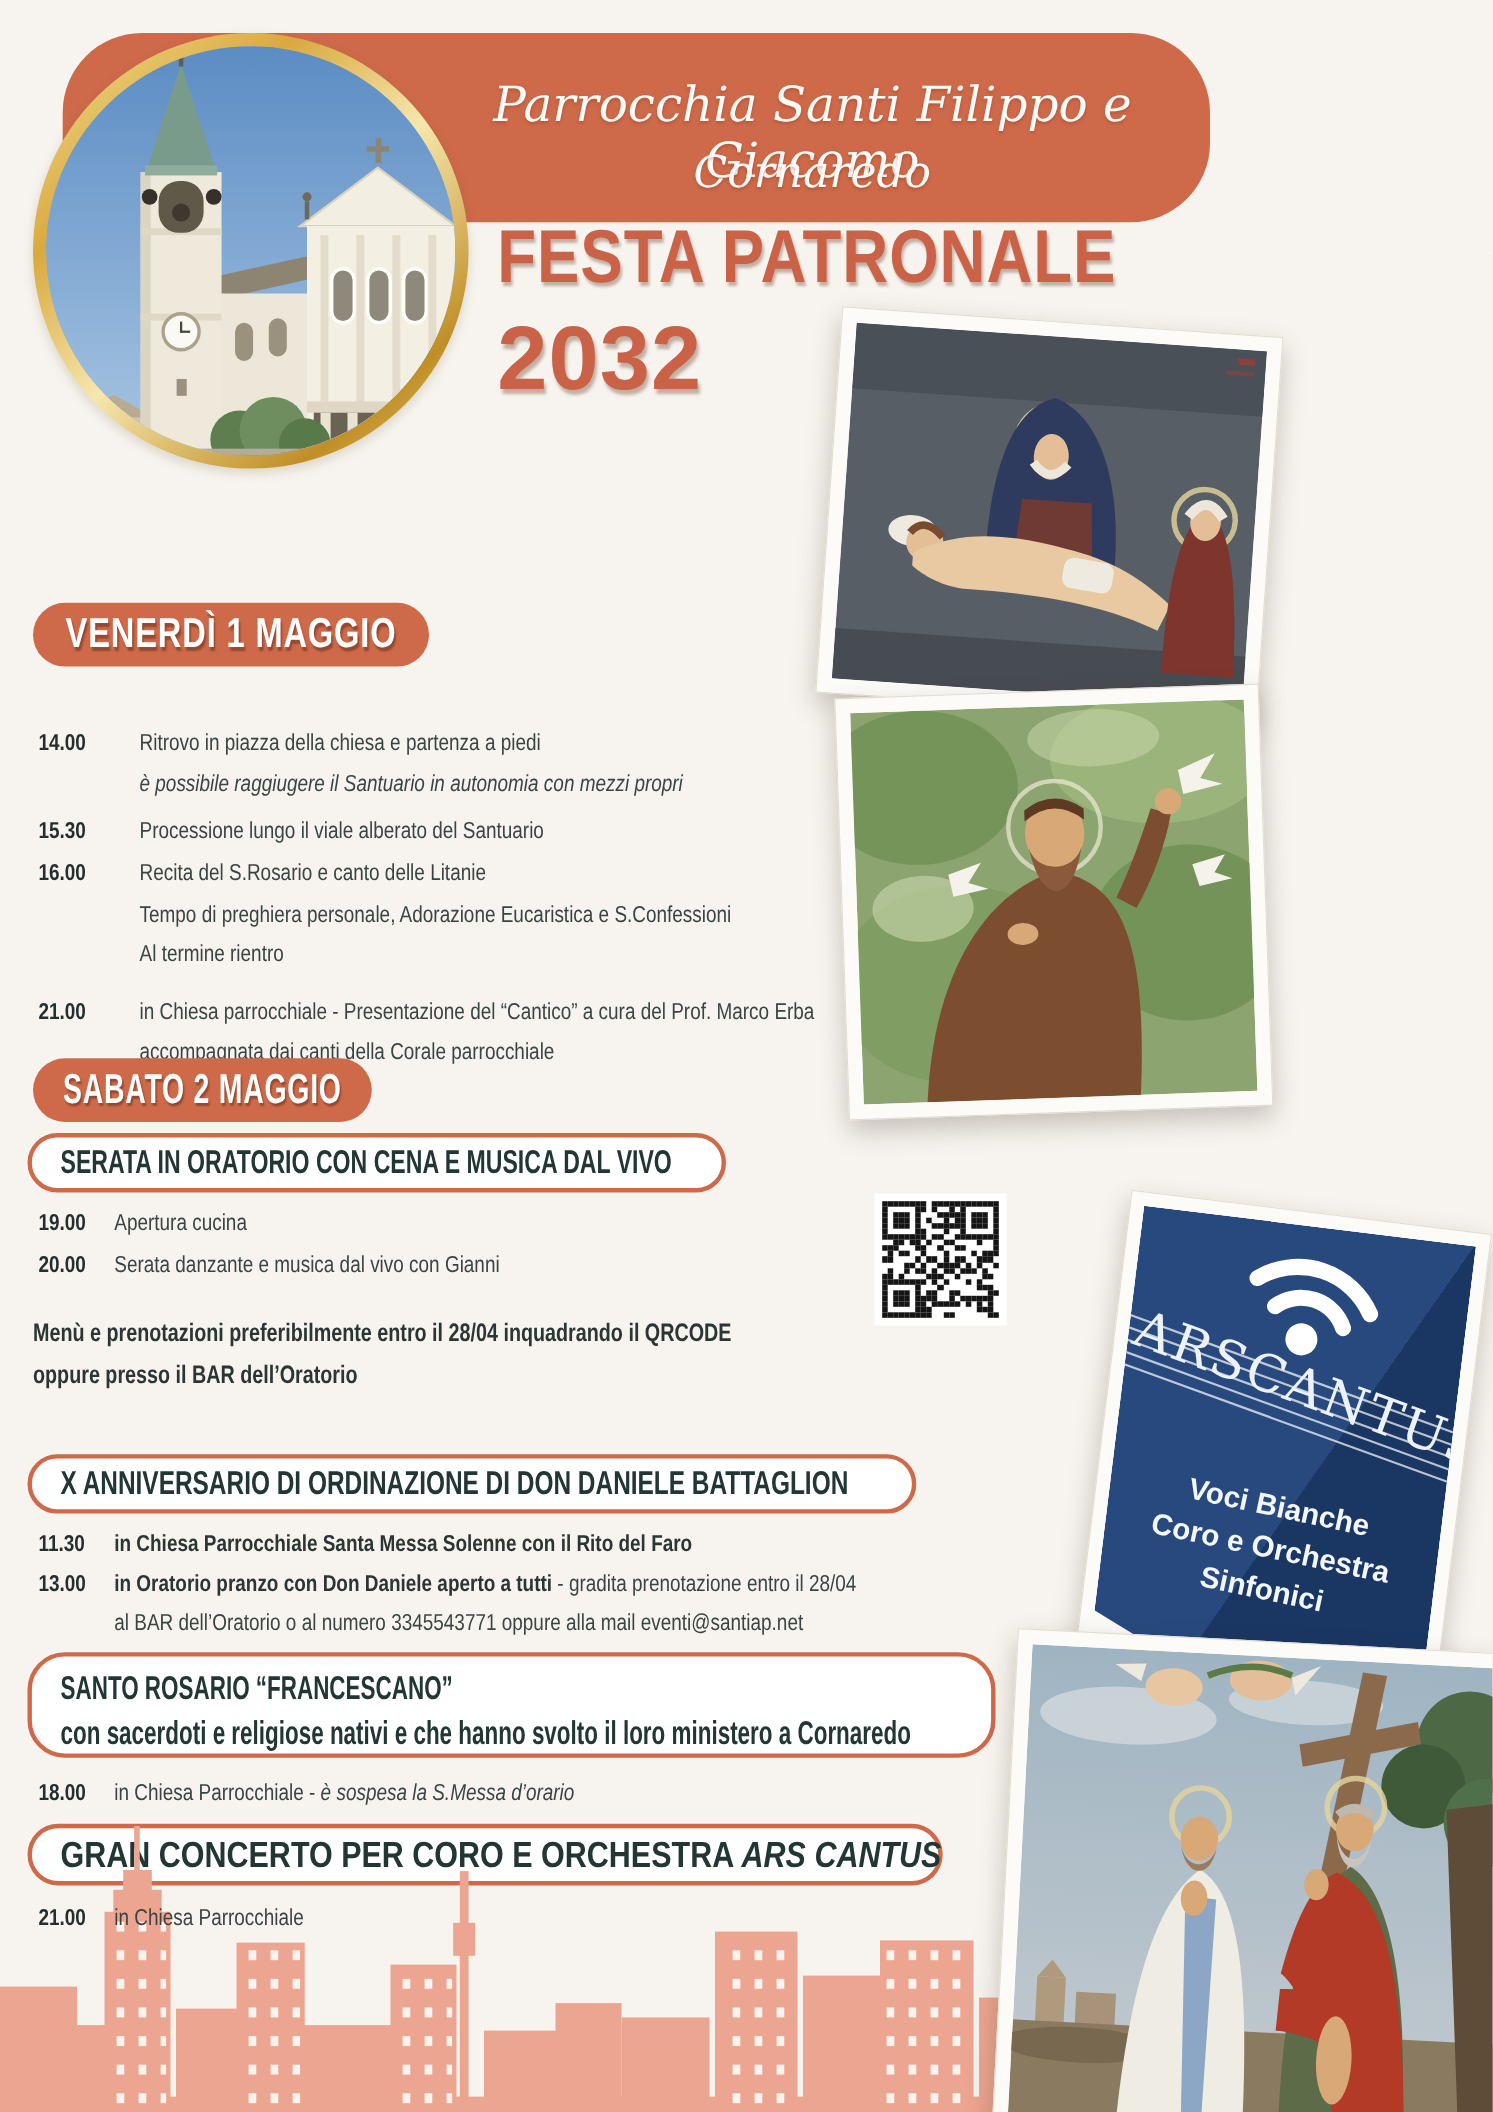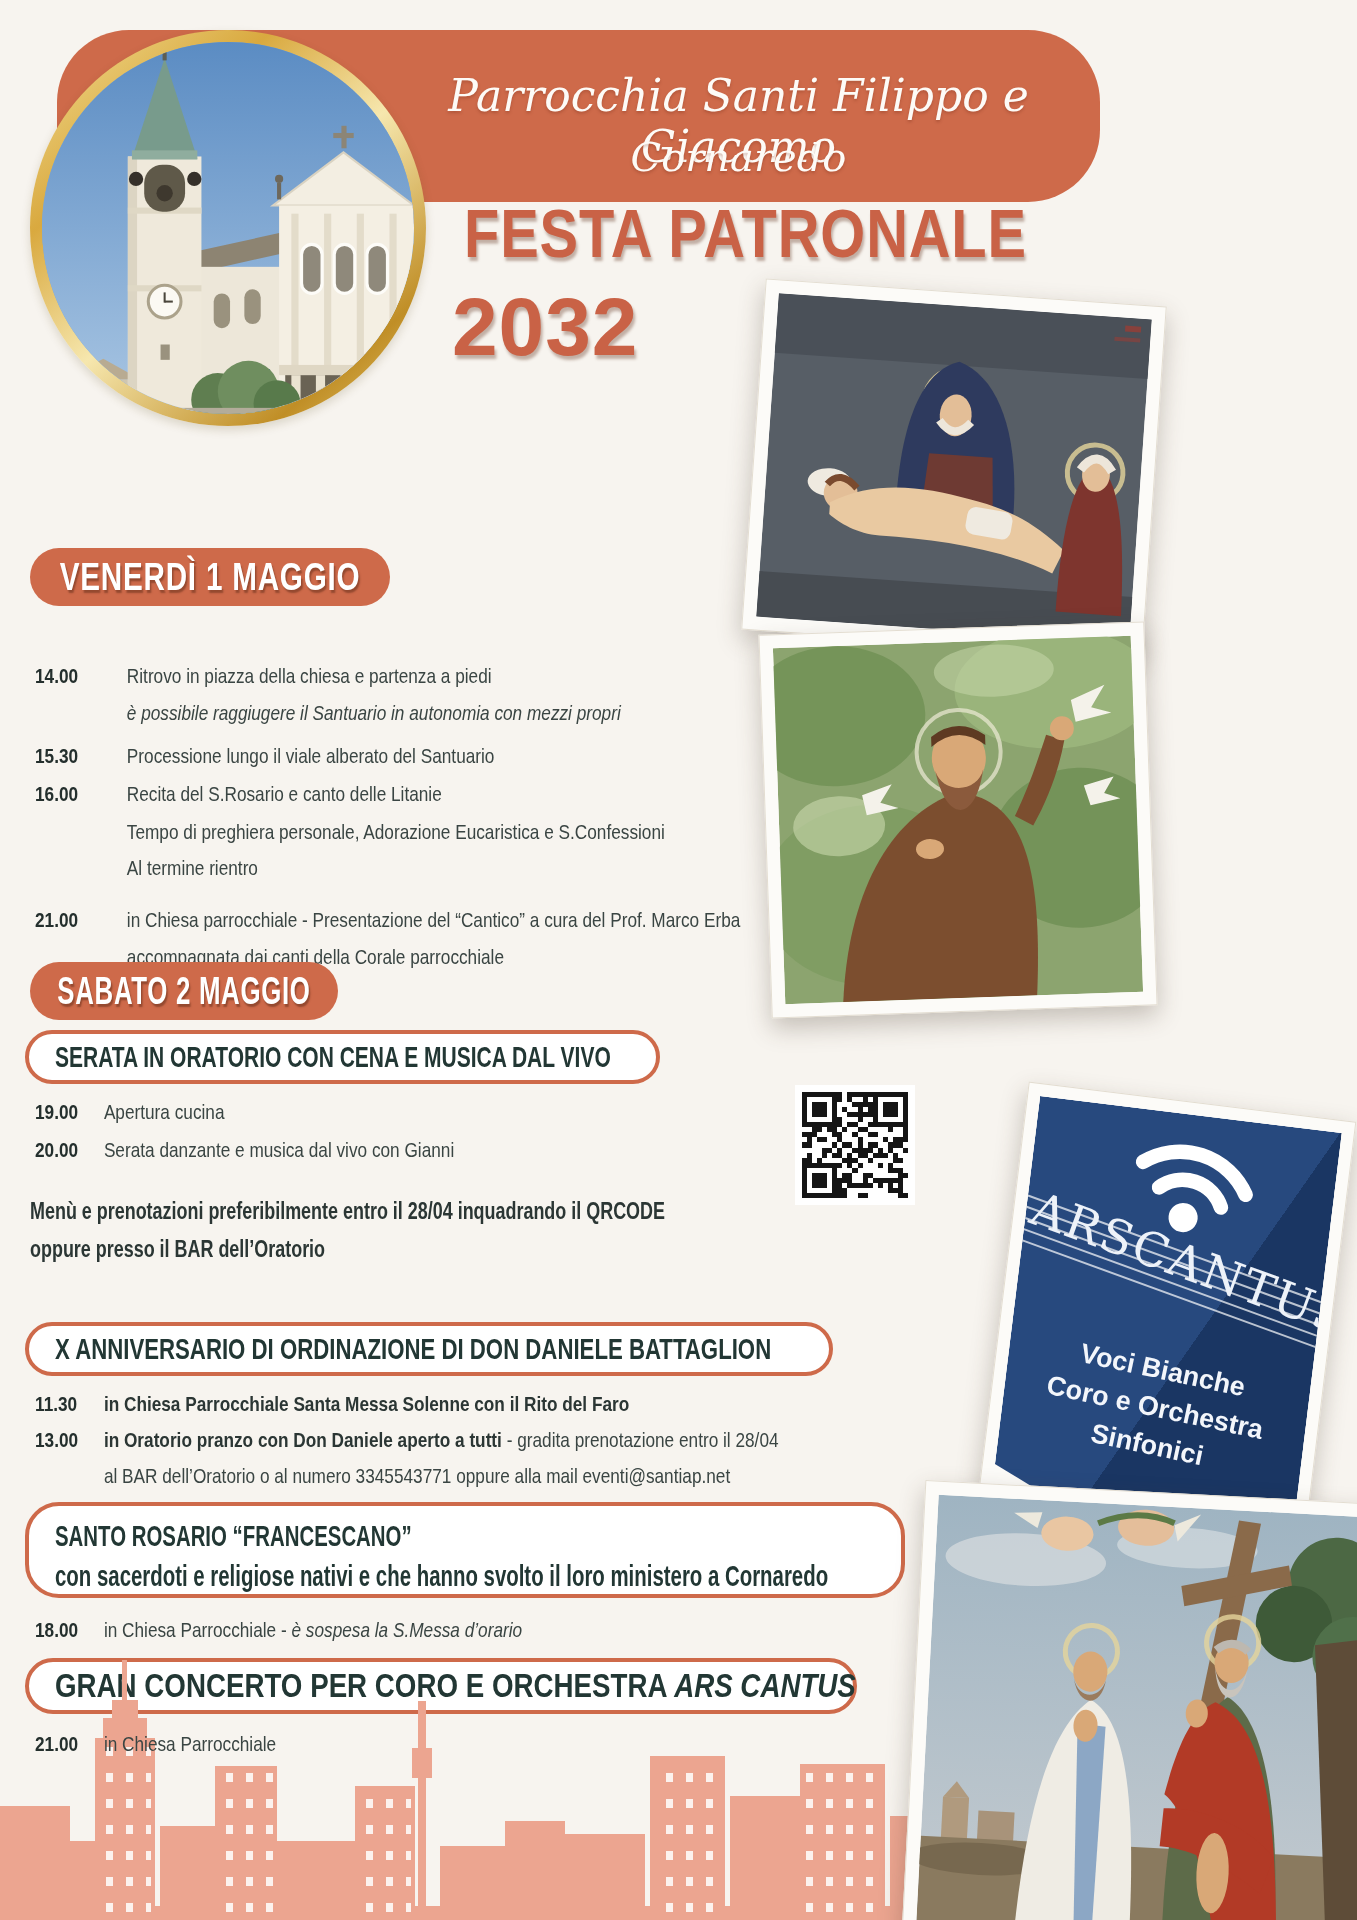--- a/index.html
+++ b/index.html
@@ -17,21 +17,21 @@
   .parish-line { position:absolute; left:345px; right:25px; text-align:center;
     font-family:"DejaVu Serif", serif; font-style:italic; color:#FDFBF7;
     text-shadow:0 2px 3px rgba(120,50,30,.35); }
   .pl1 { top:40px; font-size:44px; }
   .pl2 { top:104px; font-size:40px; }
   .gold-ring { position:absolute; left:30px; top:30px; width:396px; height:396px;
     border-radius:50%; padding:12px;
     background:linear-gradient(140deg,#F3DF96 0%,#D9A93F 28%,#F6E7AE 52%,#C08E26 82%,#E7C96F 100%);
     box-shadow:0 4px 10px rgba(90,70,20,.18); }
   .photo-circle { width:100%; height:100%; border-radius:50%; overflow:hidden; background:#7FA6CE; }
-  .title { position:absolute; left:464px; top:194px; }
+  .title { position:absolute; left:452px; top:194px; }
   .title span, .year span { color:#C96246; font-weight:800;
     text-shadow:2px 4px 3px rgba(95,45,25,.35); letter-spacing:1px; }
   .title span { display:inline-block; font-size:68px; transform-origin:left center;
     transform:scaleX(.85); white-space:pre; }
   .year { position:absolute; left:452px; top:280px; }
   .year span { font-size:82px; display:inline-block; }
   
   .day-pill { position:absolute; background:#CE6A4A; border-radius:46px; }
   .day-pill .cond { position:absolute; left:50%; top:50%; white-space:pre;
     transform:translate(-50%,-50%) scaleX(var(--s,1));

